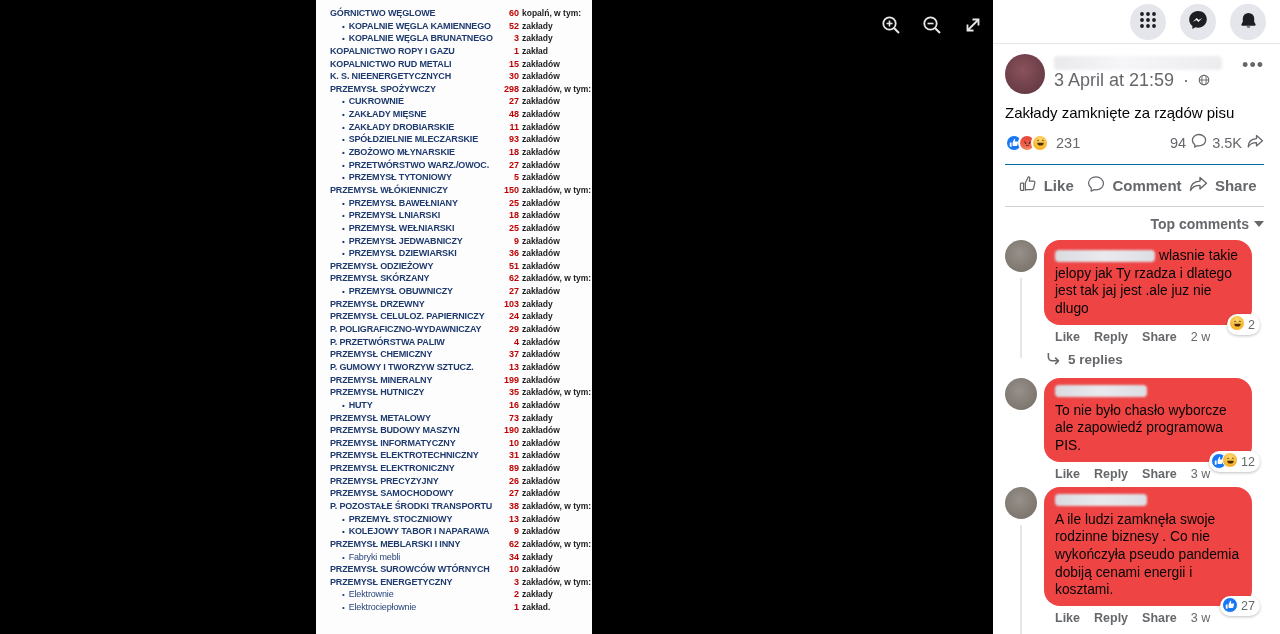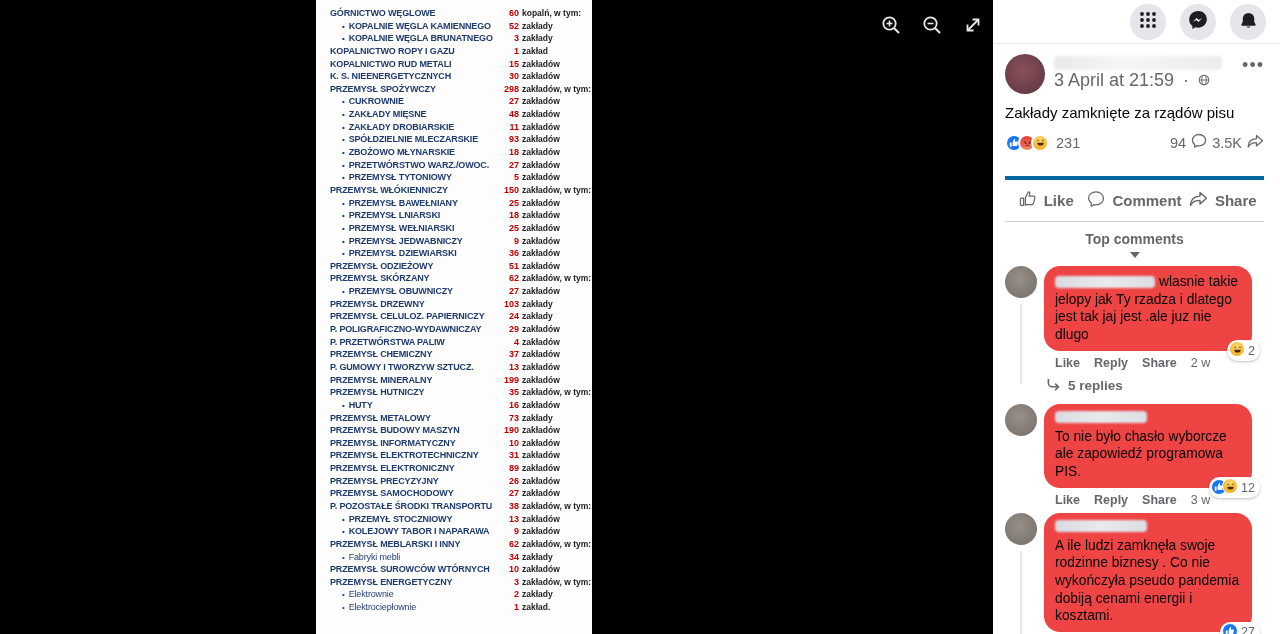--- a/index.html
+++ b/index.html
@@ -40,40 +40,40 @@
             background:radial-gradient(circle at 45% 40%, #8a525c 0%, #6d3f49 60%, #5d3540 100%); }
   .post-id { margin-left:9px; padding-top:2px; }
   .name-blur { display:block; width:168px; height:14px; border-radius:4px;
                background:linear-gradient(90deg,#e9e9ec,#f6f6f8 40%,#ececef); filter:blur(1.5px); }
   .post-sub { display:flex; align-items:center; gap:9px; margin-top:0;
               font-size:18px; color:#65676b; }
   .more-btn { position:absolute; right:0; top:6px; border:none; background:none; color:#65676b;
               font-size:18px; letter-spacing:1px; cursor:pointer; line-height:10px; }
   .post-text { margin-top:10px; font-size:15px; color:#050505; }
 
-  .counts { display:flex; align-items:center; margin-top:12px; padding-bottom:24px;
-            border-bottom:4px solid #0369a1; font-size:14.5px; color:#65676b; }
+  .counts { display:flex; align-items:center; margin-top:12px; padding-bottom:12px;
+            border-bottom:1px solid #0369a1; font-size:14.5px; color:#65676b; }
   .rx-cluster { display:flex; align-items:center; }
   .rx { width:18px; height:18px; border-radius:50%; border:2px solid #fff; display:inline-flex;
         align-items:center; justify-content:center; flex:none; }
   .rx + .rx { margin-left:-5px; }
   .rx.like { background:#1877f2; }
   .rx.angry { background:linear-gradient(180deg,#e8483c 15%,#ed6656 70%,#f3905c 100%); }
   .rx.haha { background:radial-gradient(circle at 50% 30%, #fdd870 0%, #f7b125 75%); }
   .rx svg { display:block; }
   .rx-count { margin-left:7px; }
   .counts-right { margin-left:auto; display:flex; align-items:center; gap:5px; }
 
   .actions { display:flex; border-bottom:1px solid #ced0d4; }
   .act-btn { flex:1; display:flex; align-items:center; justify-content:center; gap:7px;
              padding:10px 0; background:none; border:none; color:#65676b; font-size:15px;
              font-weight:bold; font-family:"Liberation Sans",sans-serif; cursor:pointer; }
 
   .sort-row { display:flex; justify-content:flex-end; align-items:center; gap:5px;
-              padding:9px 0 4px; color:#65676b; font-size:14px; font-weight:bold; cursor:pointer;flex-direction:column; }
+              padding:9px 0 4px; color:#65676b; font-size:14px; font-weight:bold; cursor:pointer; }
   .sort-caret { width:0; height:0; border-left:5px solid transparent; border-right:5px solid transparent;
                 border-top:6px solid #65676b; }
 
   
   .comments { padding:4px 12px 0 12px; }
   .comment { position:relative; display:flex; margin-bottom:6px; }
   .c-avatar { width:32px; height:32px; border-radius:50%; flex:none; margin-right:7px;
               background:radial-gradient(circle at 45% 40%, #97908a 0%, #7e7770 70%, #6f6962 100%); }
   .c-thread { position:absolute; left:15px; top:38px; bottom:14px; width:2px; background:#e4e6eb; }
   .c-body { flex:1; min-width:0; }

